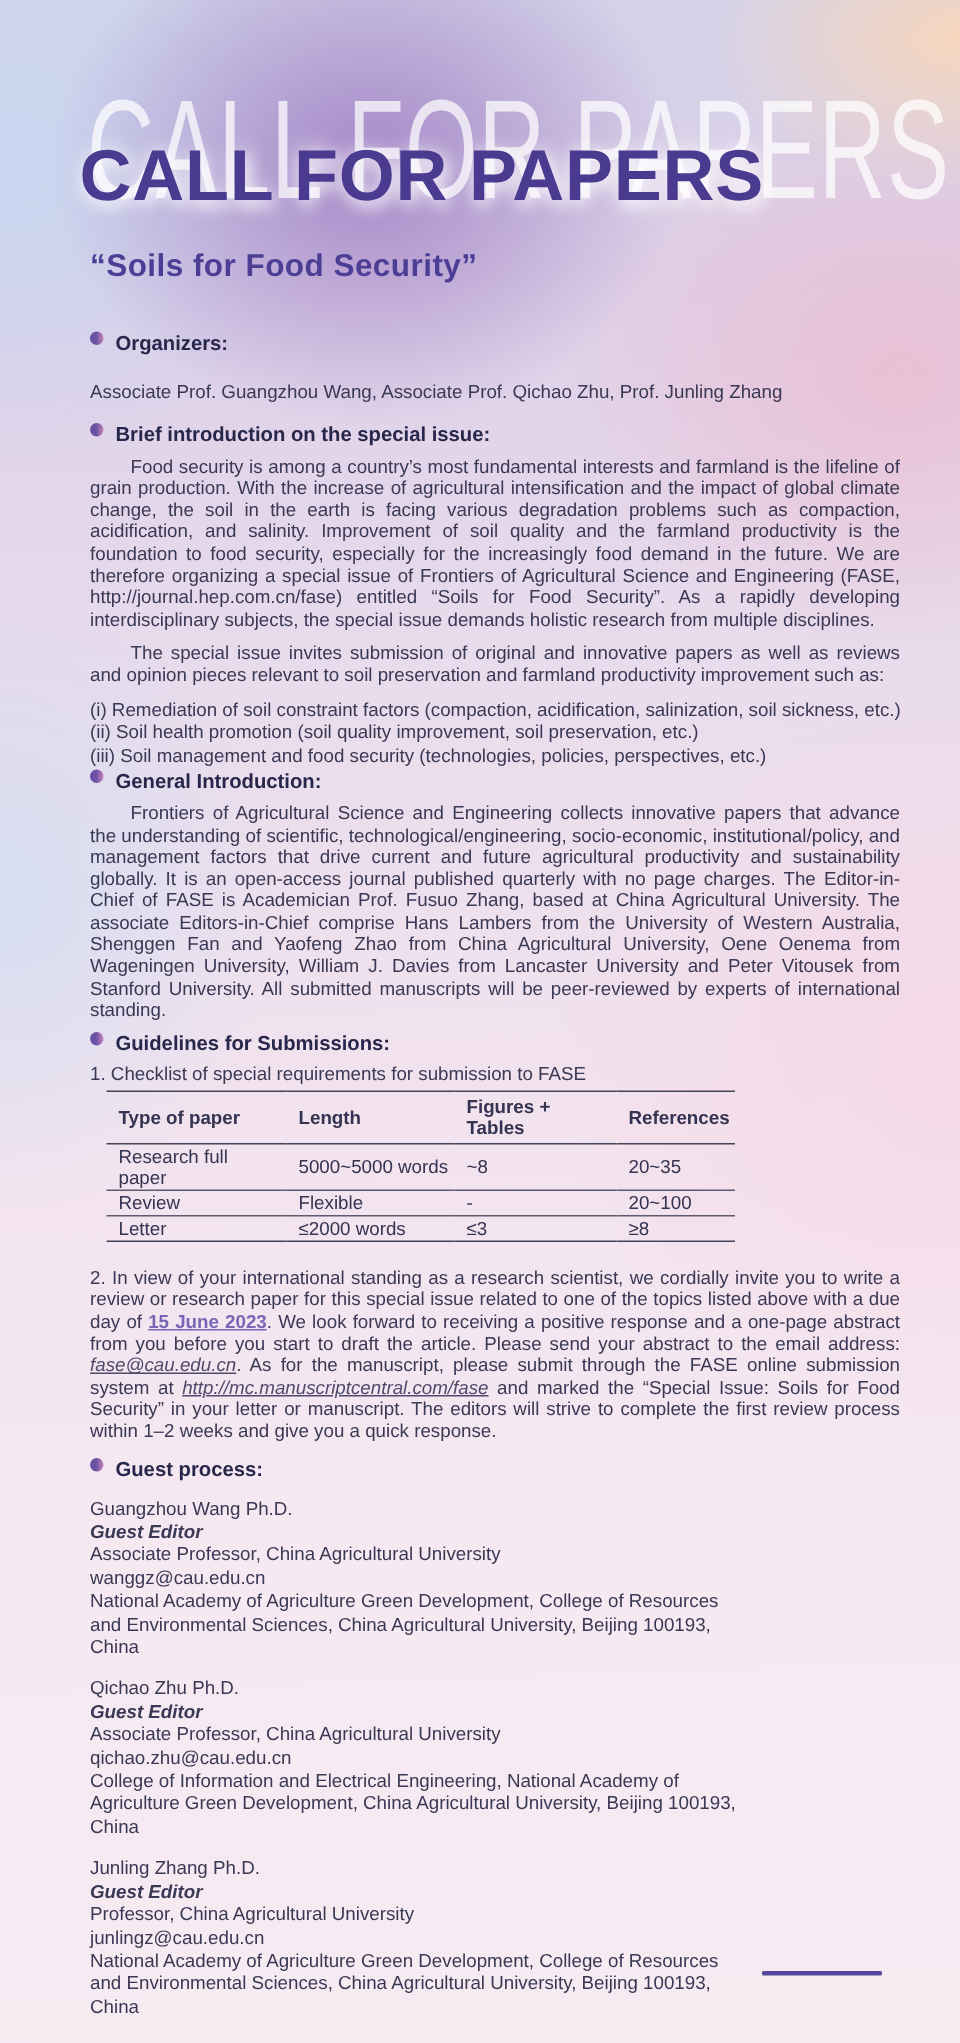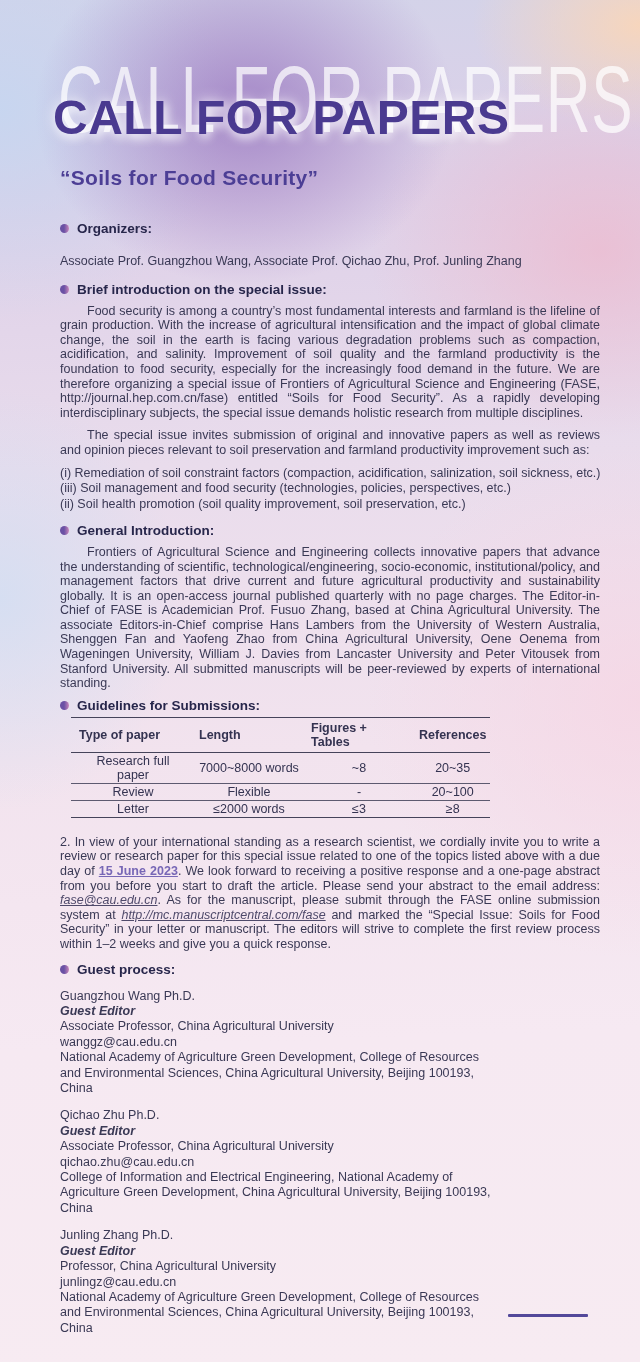--- a/index.html
+++ b/index.html
@@ -30,21 +30,21 @@
     position: absolute; top: 90px; left: 53px;
     font-size: 48px; font-weight: bold; letter-spacing: 0.5px;
     color: #4a3a90; white-space: nowrap;
     text-shadow: 0 0 14px rgba(255,255,255,0.85), 3px 4px 10px rgba(255,255,255,0.70);
   }
   .content { position: absolute; top: 0; left: 60px; width: 540px; }
   .header-space { height: 166px; }
   .subtitle {
     font-size: 21px; font-weight: bold; color: #4c3e95; letter-spacing: 0.3px;
   }
-  .section-head { display: flex; align-items: center; gap: 8px; }
+  .section-head { display: flex; gap: 8px; }
   .bullet {
     width: 9px; height: 9px; border-radius: 50%; flex: 0 0 9px;
     background: linear-gradient(90deg, #6a51a4 45%, #c886bb 100%);
   }
   .head-text { font-weight: bold; font-size: 13.5px; color: #27264b; }
   .para {
     font-size: 12.5px; line-height: 14.6px; color: #3a3955; text-align: justify;
   }
   .indent { text-indent: 27px; }
   .list-item {
@@ -54,21 +54,21 @@
   .req-table {
     border-collapse: collapse; margin: 4px 0 0 11px;
     font-size: 12.5px; color: #343351;
     border-top: 1.5px solid #45435a; border-bottom: 1.5px solid #45435a;
   }
   .req-table th {
     text-align: left; font-weight: bold; padding: 3px 4px 3px 8px;
     border-bottom: 1.5px solid #45435a; height: 21px;
   }
   .req-table td {
-    padding: 1px 4px 1px 8px; border-bottom: 1px solid #5d5a70; height: 16px; text-align: center;
+    padding: 1px 4px 1px 8px; border-bottom: 1px solid #5d5a70; height: 16px;
   }
   .req-table tr:last-child td { border-bottom: none; }
   .col1 { width: 120px; } .col2 { width: 112px; } .col3 { width: 108px; } .col4 { width: 71px; }
   .date-link { color: #7767b6; font-weight: bold; text-decoration: underline; }
   .inline-link { font-style: italic; text-decoration: underline; color: #4f4a6b; margin-top: 17px; }
   .editor { margin-top: 12px; font-size: 12.5px; line-height: 15.4px; color: #3a3955; }
   .editor .role { font-weight: bold; font-style: italic; }
   .editor .affil { max-width: 432px; }
   .divider-line {
     position: absolute; left: 508px; top: 1314px; width: 80px; height: 3px;
@@ -95,48 +95,49 @@
     <div class="para" style="margin-top:18px">Associate Prof. Guangzhou Wang, Associate Prof. Qichao Zhu, Prof. Junling Zhang</div>
 
     <div class="section-head" style="margin-top:13px">
       <span class="bullet"></span>
       <span class="head-text">Brief introduction on the special issue:</span>
     </div>
     <div class="para indent" style="margin-top:7px">Food security is among a country’s most fundamental interests and farmland is the lifeline of grain production. With the increase of agricultural intensification and the impact of global climate change, the soil in the earth is facing various degradation problems such as compaction, acidification, and salinity. Improvement of soil quality and the farmland productivity is the foundation to food security, especially for the increasingly food demand in the future. We are therefore organizing a special issue of Frontiers of Agricultural Science and Engineering (FASE, http://journal.hep.com.cn/fase) entitled “Soils for Food Security”. As a rapidly developing interdisciplinary subjects, the special issue demands holistic research from multiple disciplines.</div>
     <div class="para indent" style="margin-top:8px">The special issue invites submission of original and innovative papers as well as reviews and opinion pieces relevant to soil preservation and farmland productivity improvement such as:</div>
     <div style="margin-top:8px">
       <div class="list-item">(i) Remediation of soil constraint factors (compaction, acidification, salinization, soil sickness, etc.)</div>
+      <div class="list-item">(ii) Soil health promotion (soil quality improvement, soil preservation, etc.)</div>
       <div class="list-item">(iii) Soil management and food security (technologies, policies, perspectives, etc.)</div>
-      <div class="list-item">(ii) Soil health promotion (soil quality improvement, soil preservation, etc.)</div>
     </div>
 
-    <div class="section-head" style="margin-top:10px">
+    <div class="section-head" style="margin-top:0">
       <span class="bullet"></span>
       <span class="head-text">General Introduction:</span>
     </div>
     <div class="para indent" style="margin-top:7px">Frontiers of Agricultural Science and Engineering collects innovative papers that advance the understanding of scientific, technological/engineering, socio-economic, institutional/policy, and management factors that drive current and future agricultural productivity and sustainability globally. It is an open-access journal published quarterly with no page charges. The Editor-in-Chief of FASE is Academician Prof. Fusuo Zhang, based at China Agricultural University. The associate Editors-in-Chief comprise Hans Lambers from the University of Western Australia, Shenggen Fan and Yaofeng Zhao from China Agricultural University, Oene Oenema from Wageningen University, William J. Davies from Lancaster University and Peter Vitousek from Stanford University. All submitted manuscripts will be peer-reviewed by experts of international standing.</div>
 
     <div class="section-head" style="margin-top:7px">
       <span class="bullet"></span>
       <span class="head-text">Guidelines for Submissions:</span>
     </div>
+    <div class="checklist-label" style="margin-top:6px">1. Checklist of special requirements for submission to FASE</div>
 
     <table class="req-table">
       <thead>
         <tr>
           <th class="col1">Type of paper</th>
           <th class="col2">Length</th>
           <th class="col3">Figures + Tables</th>
           <th class="col4">References</th>
         </tr>
       </thead>
       <tbody>
         <tr>
           <td>Research full paper</td>
-          <td>7000~8000 words</td>
+          <td>5000~5000 words</td>
           <td>~8</td>
           <td>20~35</td>
         </tr>
         <tr>
           <td>Review</td>
           <td>Flexible</td>
           <td>-</td>
           <td>20~100</td>
         </tr>
         <tr>

